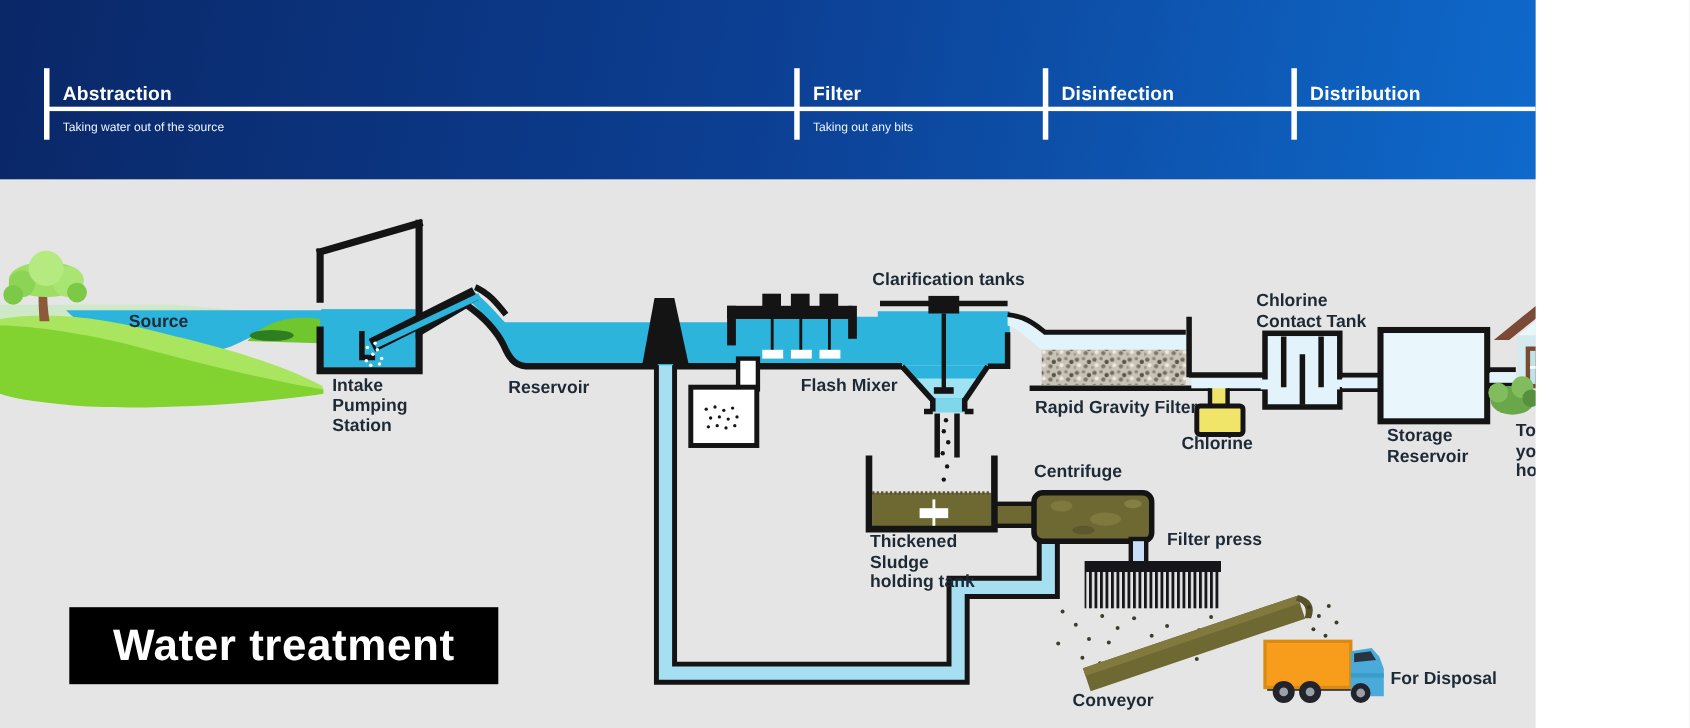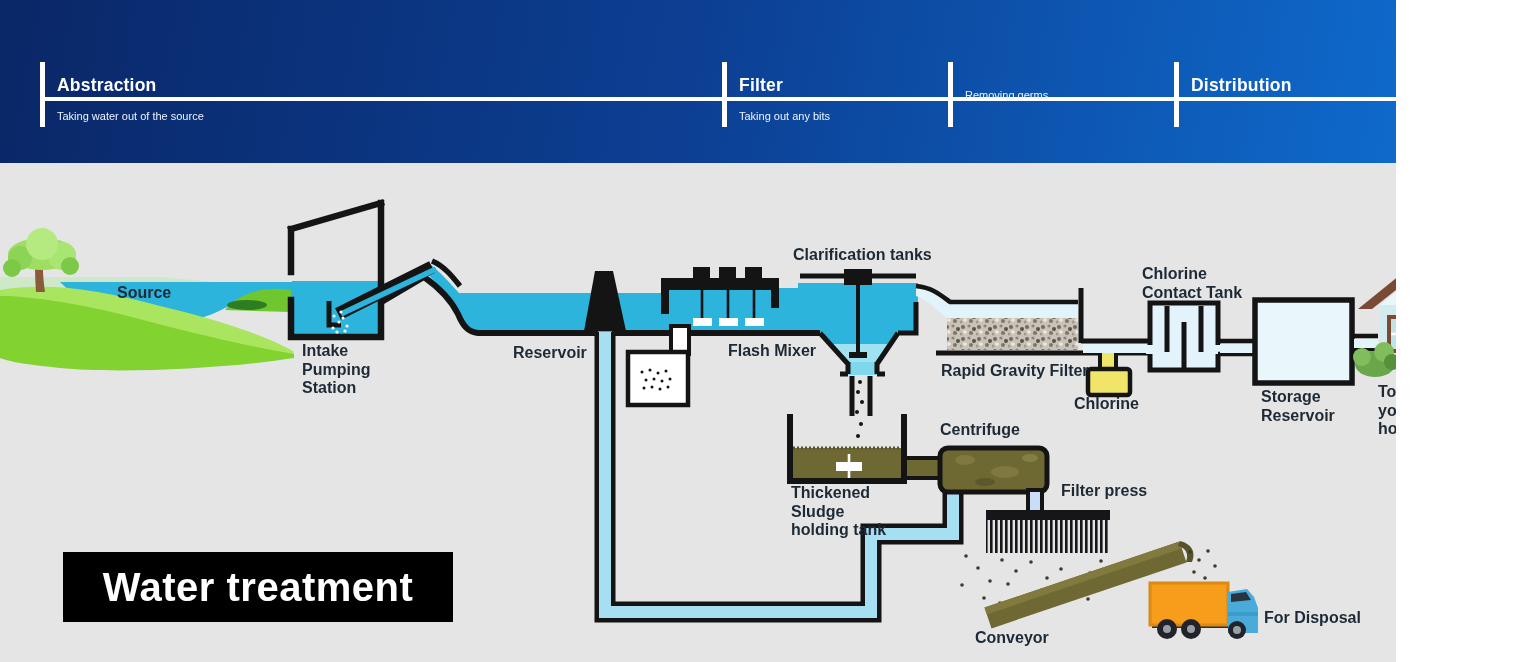--- a/index.html
+++ b/index.html
@@ -32,21 +32,21 @@
       <h2>Abstraction</h2>
       <p>Taking water out of the source</p>
     </div>
     <div class="step" style="left:739px;width:200px">
       <div class="bar"></div>
       <h2>Filter</h2>
       <p>Taking out any bits</p>
     </div>
     <div class="step" style="left:965px;width:215px">
       <div class="bar"></div>
-      <p>Removing germs</p>
+      <h2>Disinfection</h2>
     </div>
     <div class="step" style="left:1191px;width:310px">
       <div class="bar"></div>
       <h2>Distribution</h2>
     </div>
   </div>
 
   <svg class="diagram" width="1536" height="662" viewBox="0 0 1536 662">
     <defs>
       <pattern id="gravel" width="16" height="12" patternUnits="userSpaceOnUse">
@@ -283,21 +283,21 @@
         <circle cx="1167" cy="629" r="4" fill="#9aa0a8"></circle>
       <circle cx="1191" cy="629" r="10" fill="#23232b"></circle>
         <circle cx="1191" cy="629" r="4" fill="#9aa0a8"></circle>
       <circle cx="1237" cy="630" r="9" fill="#23232b"></circle>
         <circle cx="1237" cy="630" r="4" fill="#9aa0a8"></circle>
     </g>
   </svg>
 
   <div class="lbl" style="left:117px;top:284px">Source</div>
   <div class="lbl" style="left:302px;top:342px;width:84px">Intake Pumping Station</div>
-  <div class="lbl" style="left:513px;top:344px">Reservoir</div>
+  <div class="lbl" style="left:462px;top:344px">Reservoir</div>
   <div class="lbl" style="left:728px;top:342px">Flash Mixer</div>
   <div class="lbl" style="left:793px;top:246px">Clarification tanks</div>
   <div class="lbl" style="left:941px;top:362px">Rapid Gravity Filter</div>
   <div class="lbl" style="left:1074px;top:395px">Chlorine</div>
   <div class="lbl" style="left:1142px;top:265px;width:115px">Chlorine Contact Tank</div>
   <div class="lbl" style="left:1261px;top:388px;width:95px">Storage Reservoir</div>
   <div class="lbl" style="left:1378px;top:383px">To your house</div>
   <div class="lbl" style="left:791px;top:484px;width:105px">Thickened Sludge holding tank</div>
   <div class="lbl" style="left:940px;top:421px">Centrifuge</div>
   <div class="lbl" style="left:1061px;top:482px">Filter press</div>

